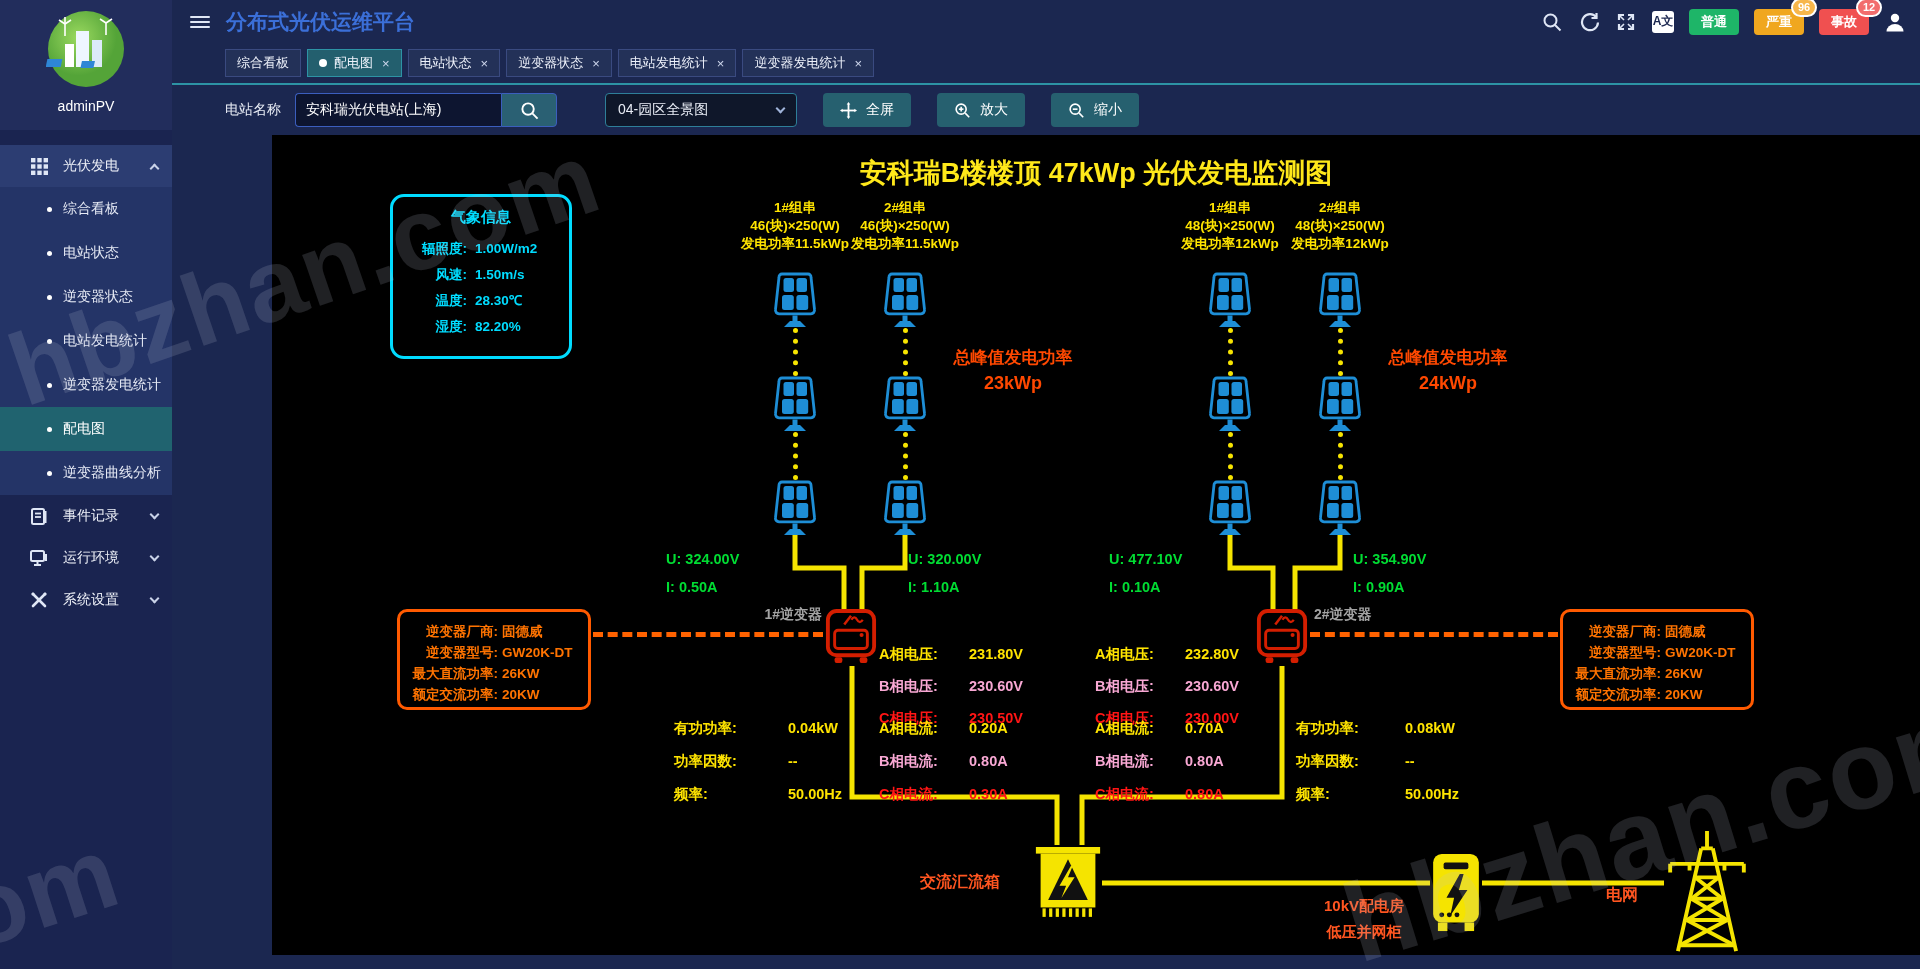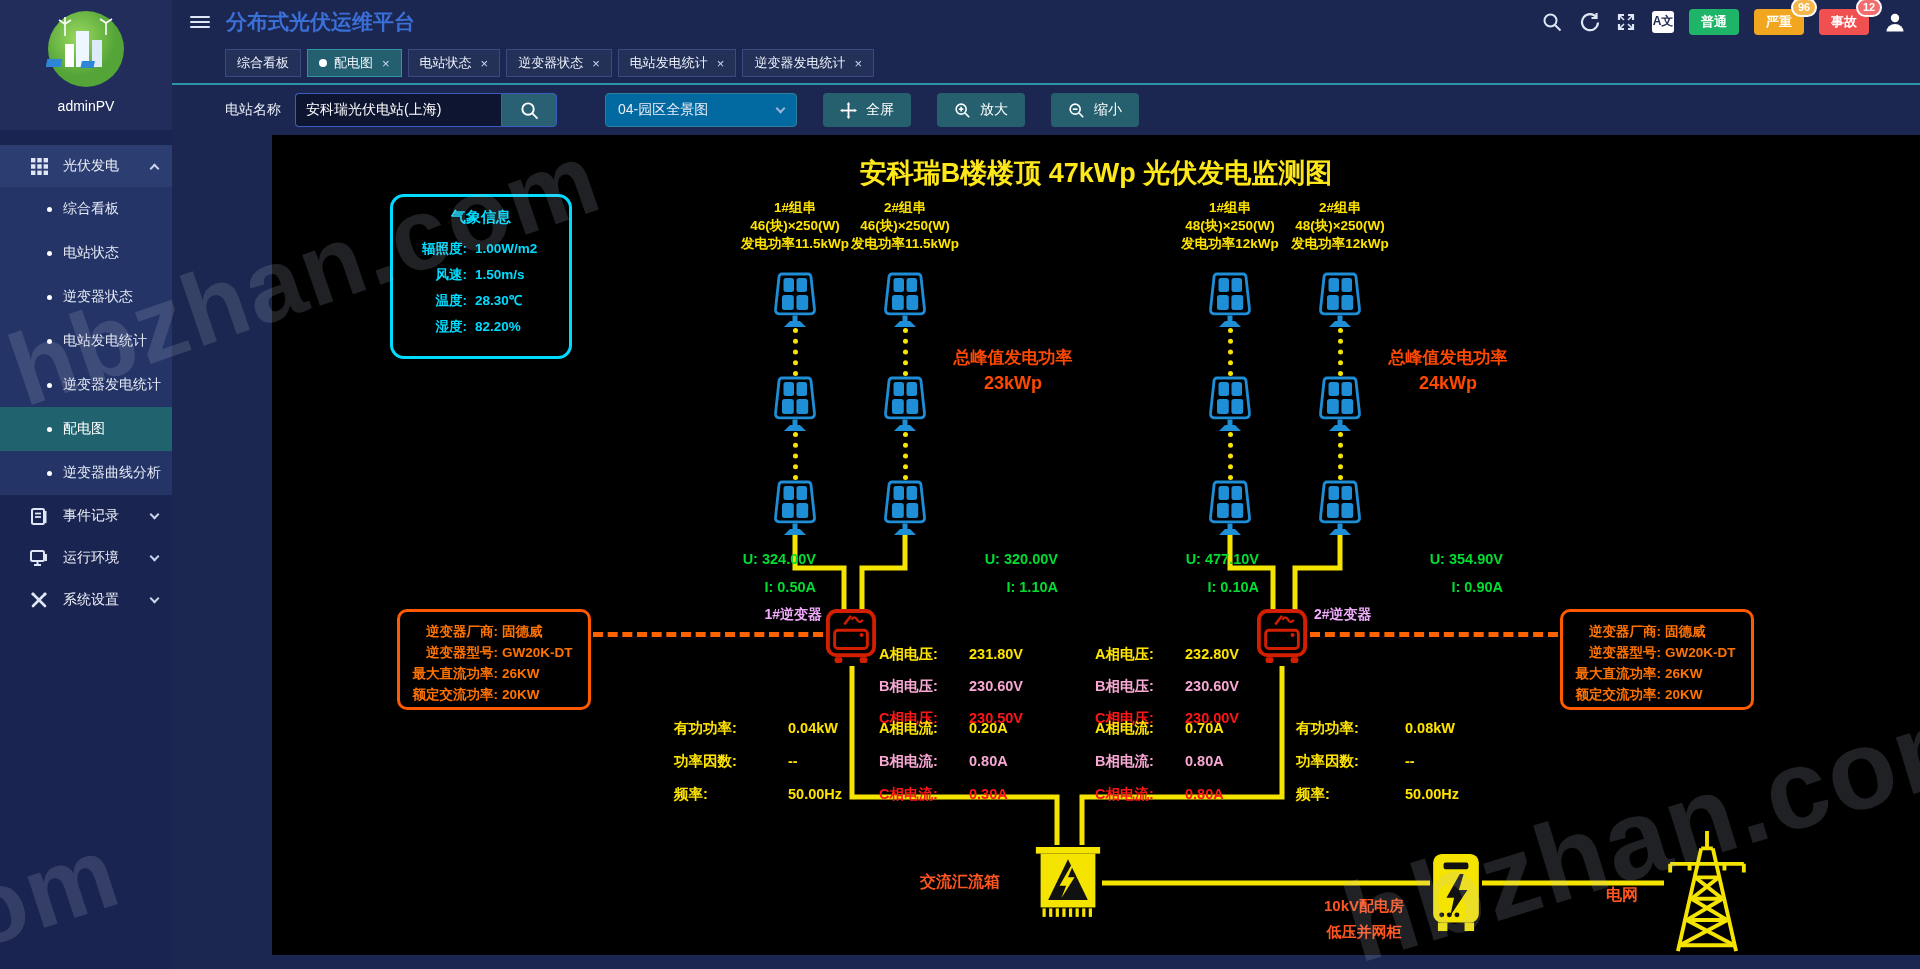--- a/index.html
+++ b/index.html
@@ -41,21 +41,21 @@
   .tabbar{height:42px;display:flex;align-items:center;gap:6px;padding-left:53px;border-bottom:2px solid #2d93a5}
   .tab{background:#233158;border:1px solid #3a4a80;color:#eef2fb;font-size:13px;padding:0 11px;height:28px;display:flex;align-items:center;gap:7px;cursor:pointer}
   .tab.active{background:#235f6e;border-color:#2d93a5}
   .tab .adot{width:8px;height:8px;border-radius:50%;background:#fff}
   .tab .x{font-size:13px;color:#cfd8ee;margin-left:2px}
 
   .toolbar{height:50px;display:flex;align-items:center;padding-left:53px;font-size:14px}
   .search-wrap{display:flex;margin-left:14px}
   .search-input{width:206px;height:34px;background:#0d1530;border:1px solid #3b5ebe;border-right:none;border-radius:4px 0 0 4px;color:#fff;font-size:14px;padding:0 10px;outline:none;font-family:inherit}
   .search-btn{width:56px;height:34px;background:#2a6073;border:1px solid #3b5ebe;border-radius:0 4px 4px 0;display:flex;align-items:center;justify-content:center;cursor:pointer}
-  .select{width:192px;height:34px;background:#0369a1;border:1px solid #2e7f99;border-radius:4px;display:flex;align-items:center;padding:0 12px;margin-left:48px;cursor:pointer}
+  .select{width:192px;height:34px;background:#0f172a;border:1px solid #2e7f99;border-radius:4px;display:flex;align-items:center;padding:0 12px;margin-left:48px;cursor:pointer}
   .select .chev{margin-left:auto;border-color:#9fb3d9}
   .tbtn{height:34px;background:#26606f;border-radius:4px;color:#fff;font-size:14px;display:flex;align-items:center;gap:9px;padding:0 17px;border:none;margin-left:26px;cursor:pointer;font-family:inherit}
 
   
   .canvas{position:absolute;left:100px;top:135px;width:1648px;height:820px;background:#000;font-weight:700}
   .abs{position:absolute}
   .cv-title{left:0;width:100%;top:20px;text-align:center;color:#ffe81a;font-size:27px}
   .weather{left:118px;top:59px;width:182px;height:165px;border:3px solid #00dcff;border-radius:14px;color:#00dcff;padding-top:11px}
   .wtitle{text-align:center;font-size:15px;margin-bottom:9px}
   .wrow{display:flex;font-size:13.5px;line-height:26px}
@@ -65,24 +65,24 @@
   .pv-col{top:64px;width:150px;display:flex;flex-direction:column;align-items:center;text-align:center;color:#ffe400}
   .pv-col .hl{font-size:13.5px;line-height:18px}
   .pv-col .stack{margin-top:19px;display:flex;flex-direction:column;align-items:center}
   .panel-svg{width:50px;height:56px}
   .pvdots{height:48px;border-left:5px dotted #f7e400}
 
   .peak{top:210px;width:230px;text-align:center;color:#ff4800}
   .peak .pl{font-size:17px;line-height:25px}
   .peak .pv{font-size:18px;line-height:26px}
 
-  .ui-block{top:410px;width:150px;color:#00dd33;font-size:14.5px;line-height:28px;text-align:right}
+  .ui-block{top:410px;width:150px;color:#00dd33;font-size:14.5px;line-height:28px;text-align:left}
 
   .inv-svg{width:52px;height:58px}
-  .inv-tag{color:#f0abfc;font-size:14px}
+  .inv-tag{color:#a3a3a3;font-size:14px}
   .info-box{top:474px;width:194px;height:101px;border:3px solid #ff5a00;border-radius:10px;color:#ff7300;font-size:13.5px;padding-top:9px}
   .irow{display:flex;line-height:21px}
   .ilabel{width:98px;text-align:right}
   .ival{margin-left:4px}
   .dash{top:497px;height:0;border-top:5px dashed #ff6200}
 
   .ph-block{width:230px}
   .vrow{display:flex;line-height:32px;font-size:14.5px}
   .vrow .plabel{width:88px;text-align:left}
   .vrow .pval{margin-left:2px}

